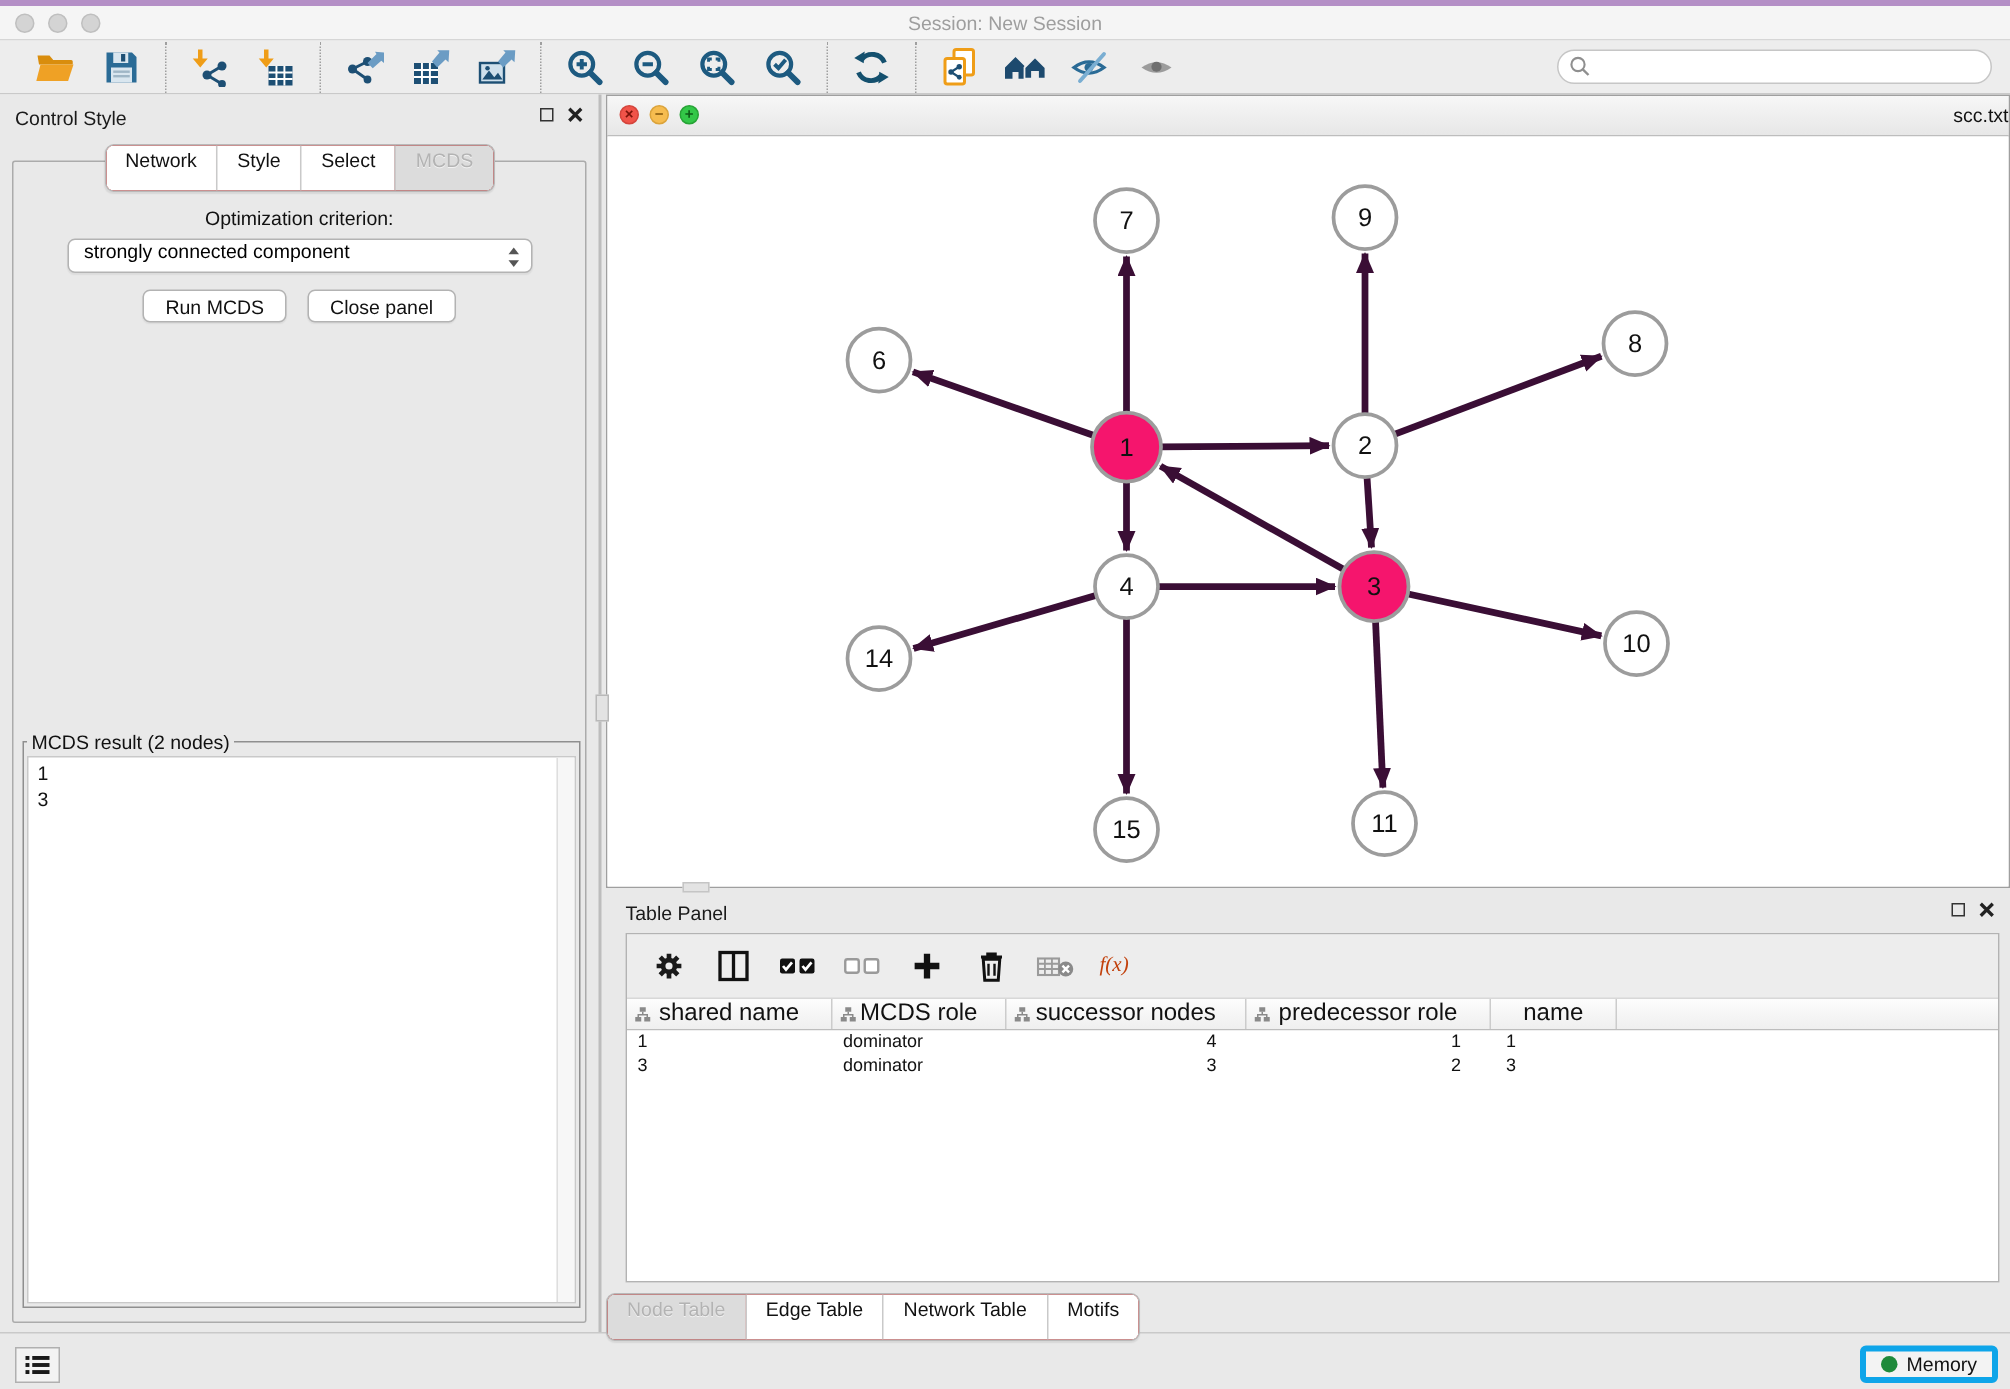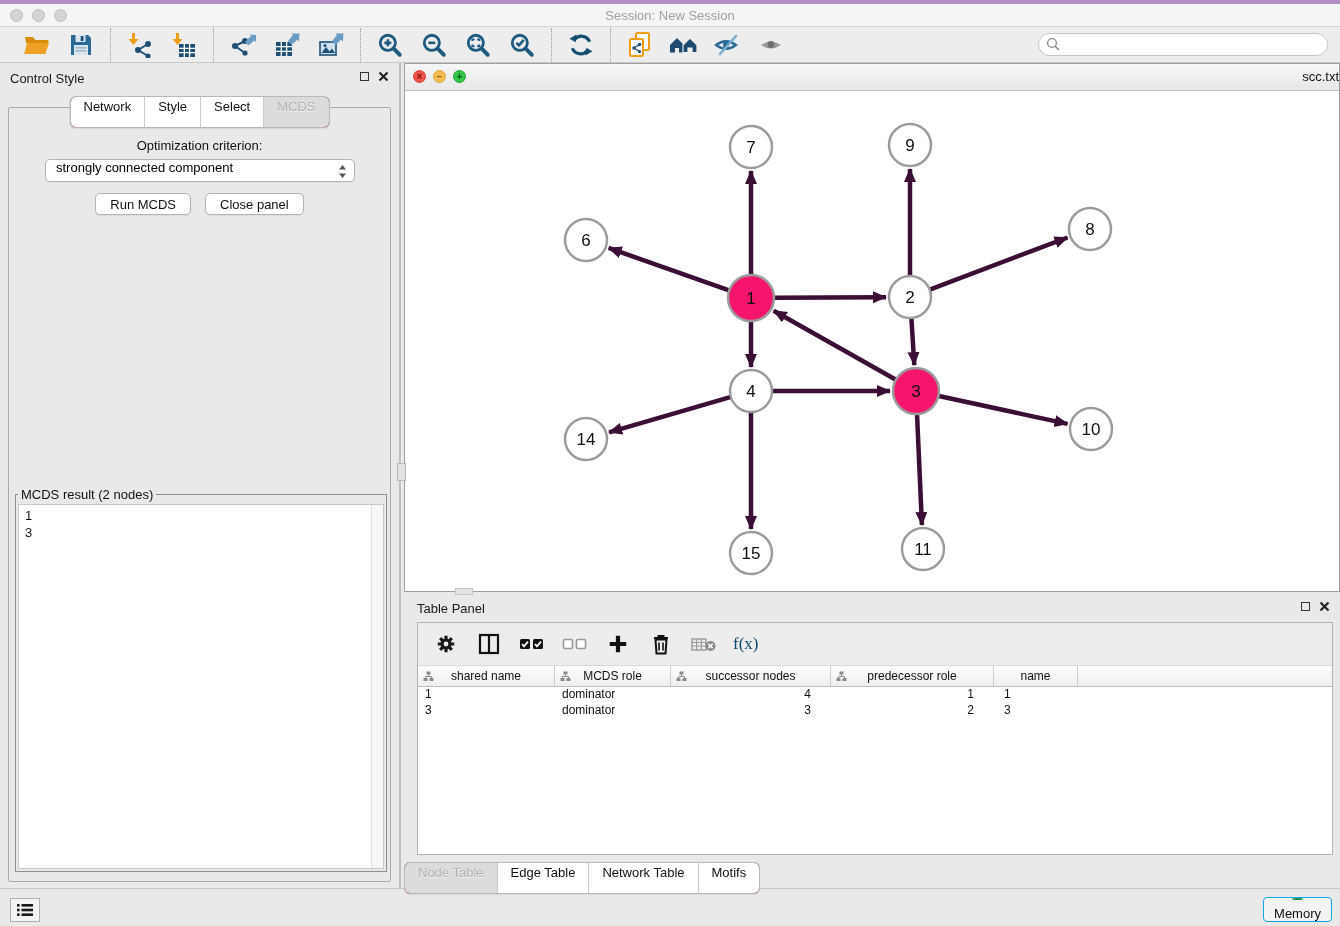--- a/index.html
+++ b/index.html
@@ -85,43 +85,43 @@
 
   
   .table-panel { position:absolute; left:404px; top:529px; width:936px; height:296px; background:#e9e9e9; }
   .tp-header { position:relative; height:28px; }
   .tp-title { position:absolute; left:13px; top:9px; font-size:13px; color:#1a1a1a; }
   .tp-box { position:absolute; left:13px; top:30px; width:916px; height:233px;
     background:#fff; border:1px solid #b3b3b3; display:flex; flex-direction:column; }
   .tp-toolbar { height:43px; background:#ededed; display:flex; align-items:center; gap:15px;
     padding-left:14px; border-bottom:1px solid #d8d8d8; }
   .tp-toolbar .tbtn { width:28px; }
-  .fx-label { font-size:17px; color:#0c4a6e; font-family:"Liberation Serif", serif; }
+  .fx-label { font-size:14px; color:#c2410c; font-family:"Liberation Serif", serif; font-style:italic; }
   .tbl-header { display:flex; height:21px; background:linear-gradient(#fdfdfd,#efefef);
     border-bottom:1px solid #bdbdbd; }
   .tbl-hcell { position:relative; display:flex; align-items:center; justify-content:center;
-    font-size:12px; color:#111; border-right:1px solid #cccccc; }
+    font-size:16px; color:#111; border-right:1px solid #cccccc; }
   .tbl-hcell .hier-icon { position:absolute; left:5px; top:5px; }
   .tbl-rows { flex:1; background:#fff; overflow:hidden; }
   .tbl-row { display:flex; height:16px; font-size:12px; color:#111; }
   .tbl-cell { overflow:hidden; white-space:nowrap; }
   .al-left  { text-align:left; padding-left:7px; }
   .al-right { text-align:right; padding-right:20px; }
   .al-left2 { text-align:left; padding-left:10px; }
 
   .tp-tabs-row { position:absolute; left:0; right:0; top:270px; display:flex; }
 
   
   .statusbar { position:absolute; left:0; top:888px; width:100%; height:38px;
     background:#e9e9e9; border-top:1px solid #c9c9c9; }
   .list-btn { position:absolute; left:10px; top:9px; width:30px; height:24px; background:#f3f3f3;
     border:1px solid #b0b0b0; display:flex; align-items:center; justify-content:center; }
   .memory-btn { position:absolute; right:8px; top:8px; height:25px; background:#f3f3f3;
-    border:1px solid #0ea5e9; border-radius:4px; display:flex; align-items:center; gap:6px;
-    padding:0 10px; font-size:13px; color:#111;flex-direction:column; }
+    border:4px solid #0ea5e9; border-radius:4px; display:flex; align-items:center; gap:6px;
+    padding:0 10px; font-size:13px; color:#111; }
   .mem-dot { width:11px; height:11px; border-radius:50%; background:#1f8a3b; }
 </style>
 </head>
 <body>
 
 <div class="app">
 
   <div class="titlebar">
     <div class="traffic">
       <span class="tl-dot"></span>

